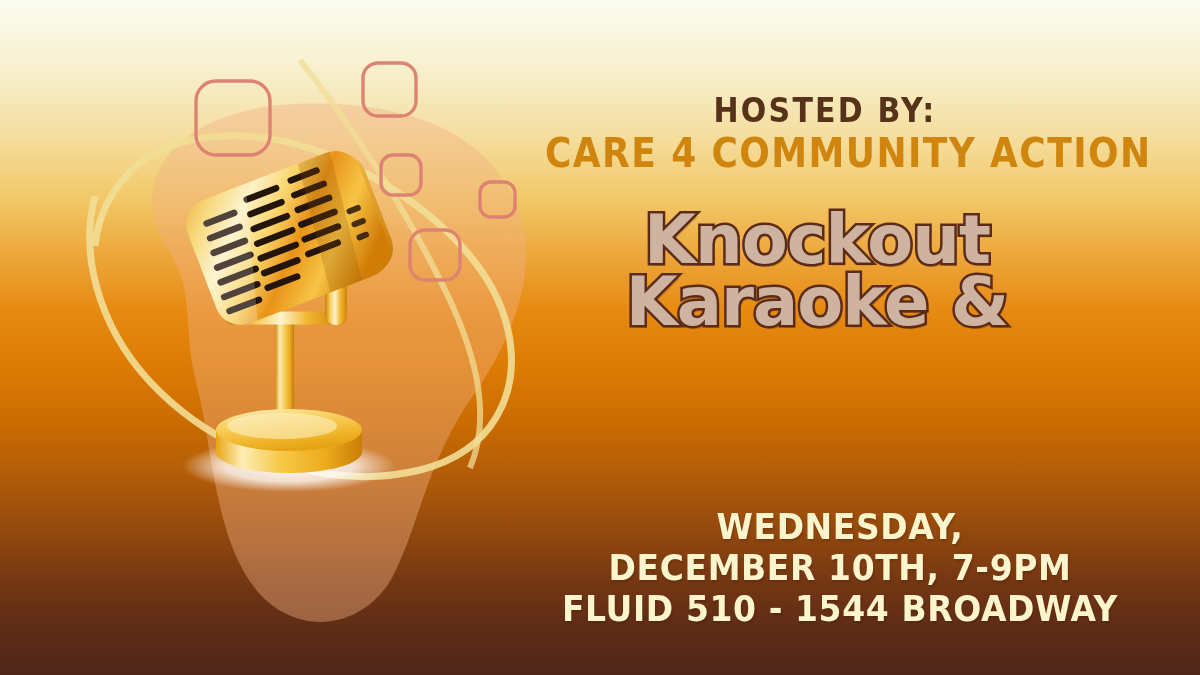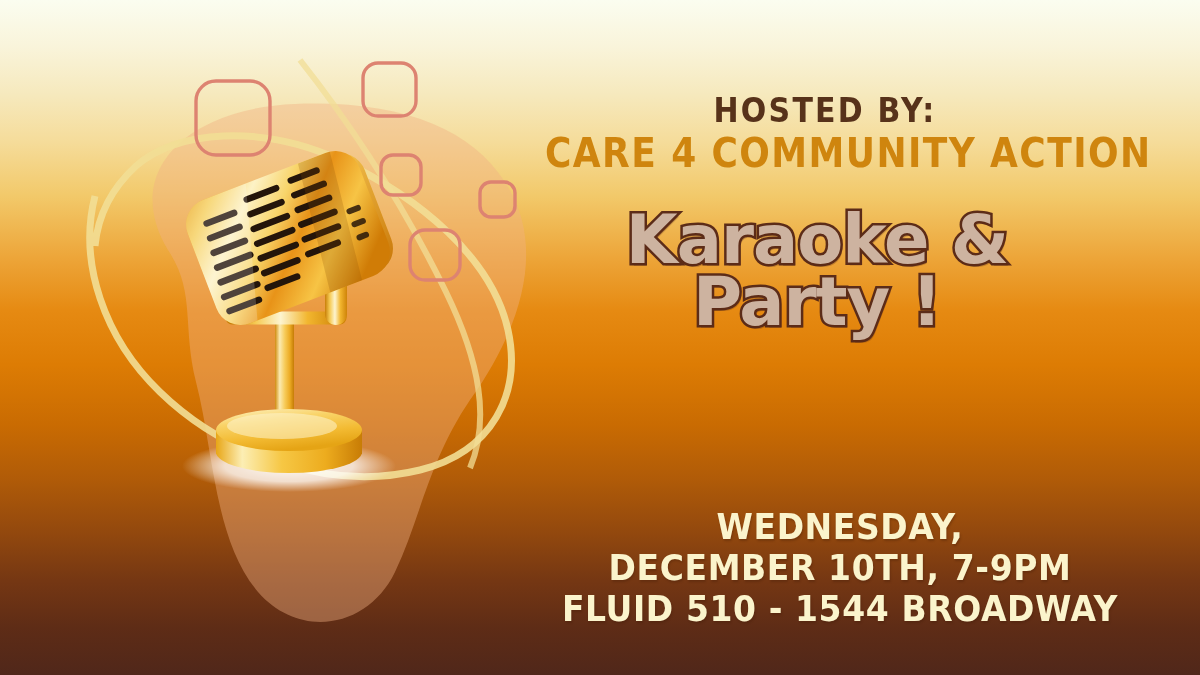--- a/index.html
+++ b/index.html
@@ -274,22 +274,22 @@
     </svg>
   </div>
 
   <div class="text-col">
 
     <div class="hosted-by">HOSTED BY:</div>
 
     <div class="org-name">CARE 4 COMMUNITY ACTION</div>
 
     <div class="title-block">
+      <div class="title-line">Knockout</div>
       <div class="title-line">Karaoke &amp;</div>
-      <div class="title-line">Party !</div>
     </div>
 
     <div class="details">
       <div class="detail-line">WEDNESDAY,</div>
       <div class="detail-line">DECEMBER 10TH, 7-9PM</div>
       <div class="detail-line">FLUID 510 - 1544 BROADWAY</div>
     </div>
 
   </div>
 </div>

